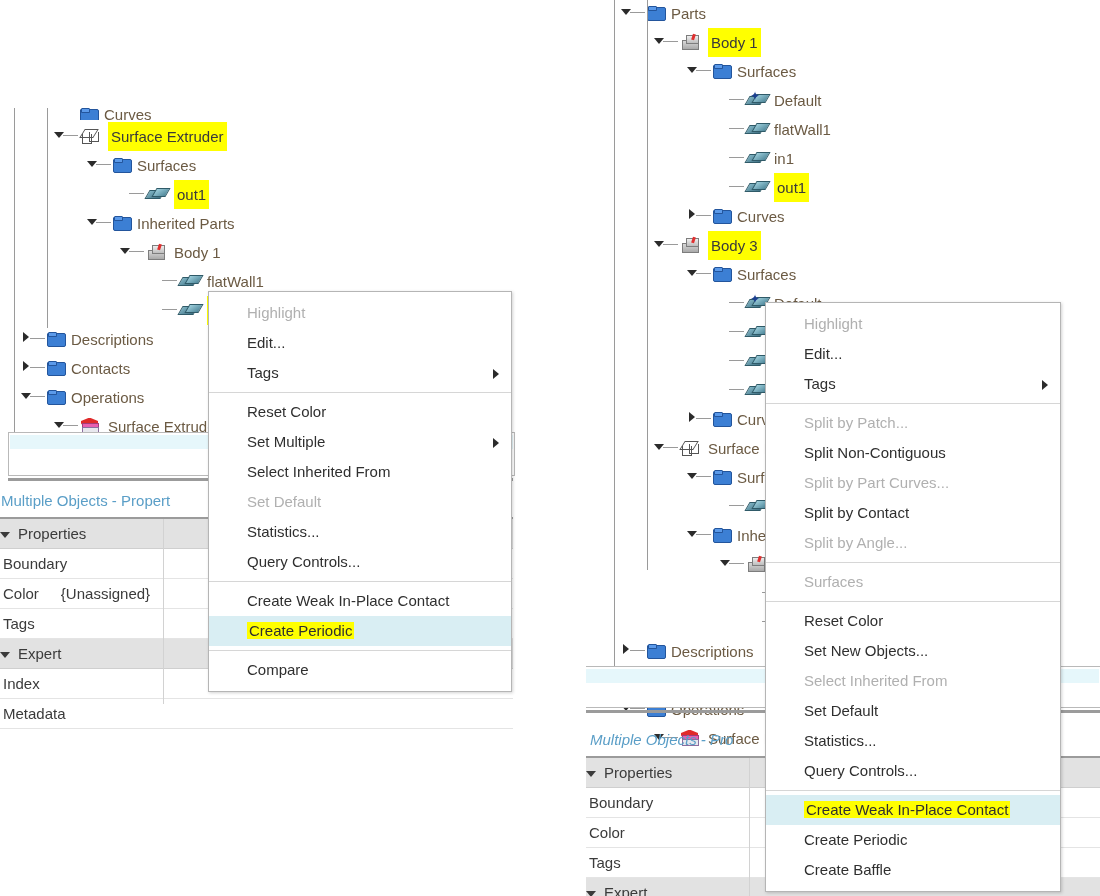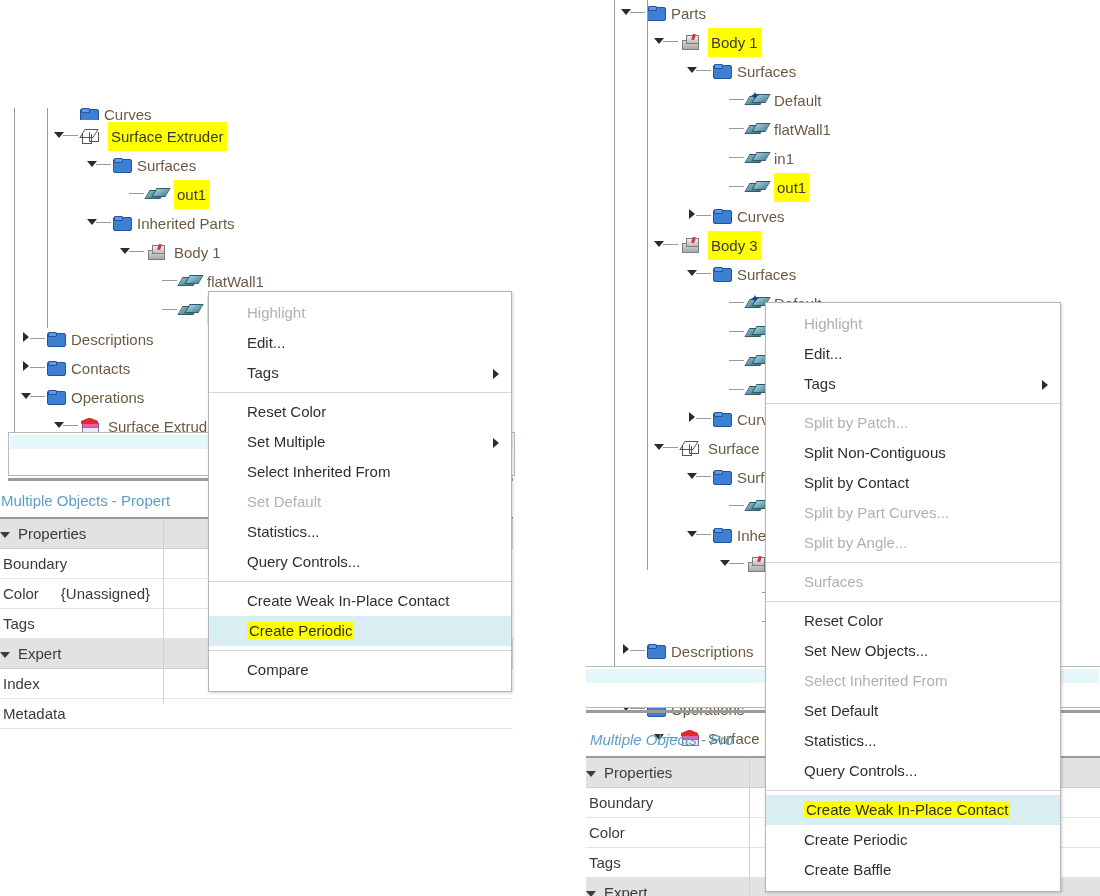--- a/index.html
+++ b/index.html
@@ -188,22 +188,22 @@
   </div>
 <div class="colsep" style="left:749px;top:758px;height:138px;"></div>
 
 <div class="menu" id="right-menu" style="left: 765px; top: 302px; width: 294px; padding: 6px 0px; z-index: 50;">
     <div class="mitem dis"><span>Highlight</span></div>
     <div class="mitem bold"><span>Edit...</span></div>
     <div class="mitem bold"><span>Tags</span><span class="submark"></span></div>
     <div class="msep"></div>
     <div class="mitem dis"><span>Split by Patch...</span></div>
     <div class="mitem bold"><span>Split Non-Contiguous</span></div>
+    <div class="mitem dis"><span>Split by Part Curves...</span></div>
     <div class="mitem bold"><span>Split by Contact</span></div>
-    <div class="mitem dis"><span>Split by Part Curves...</span></div>
     <div class="mitem dis"><span>Split by Angle...</span></div>
     <div class="msep"></div>
     <div class="mitem dis"><span>Surfaces</span></div>
     <div class="msep"></div>
     <div class="mitem bold"><span>Reset Color</span></div>
     <div class="mitem bold"><span>Set New Objects...</span></div>
     <div class="mitem dis"><span>Select Inherited From</span></div>
     <div class="mitem bold"><span>Set Default</span></div>
     <div class="mitem bold"><span>Statistics...</span></div>
     <div class="mitem bold"><span>Query Controls...</span></div>

